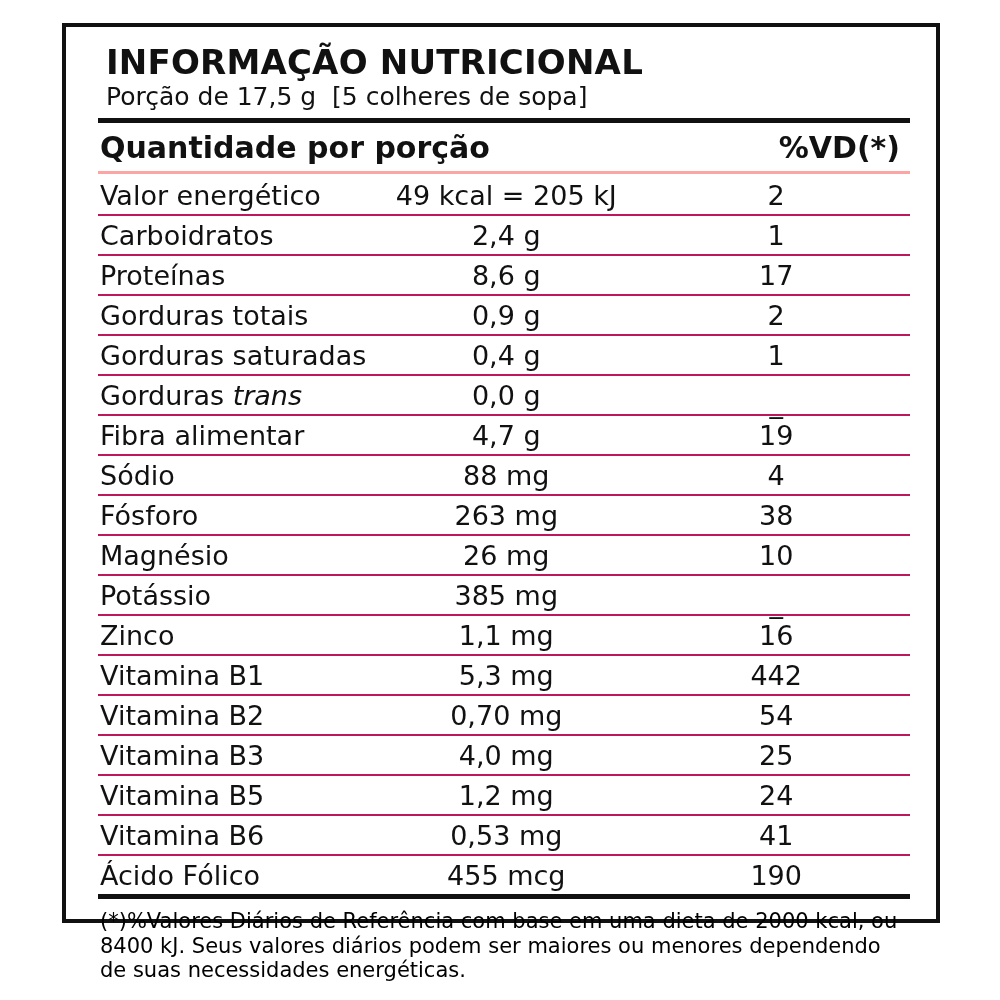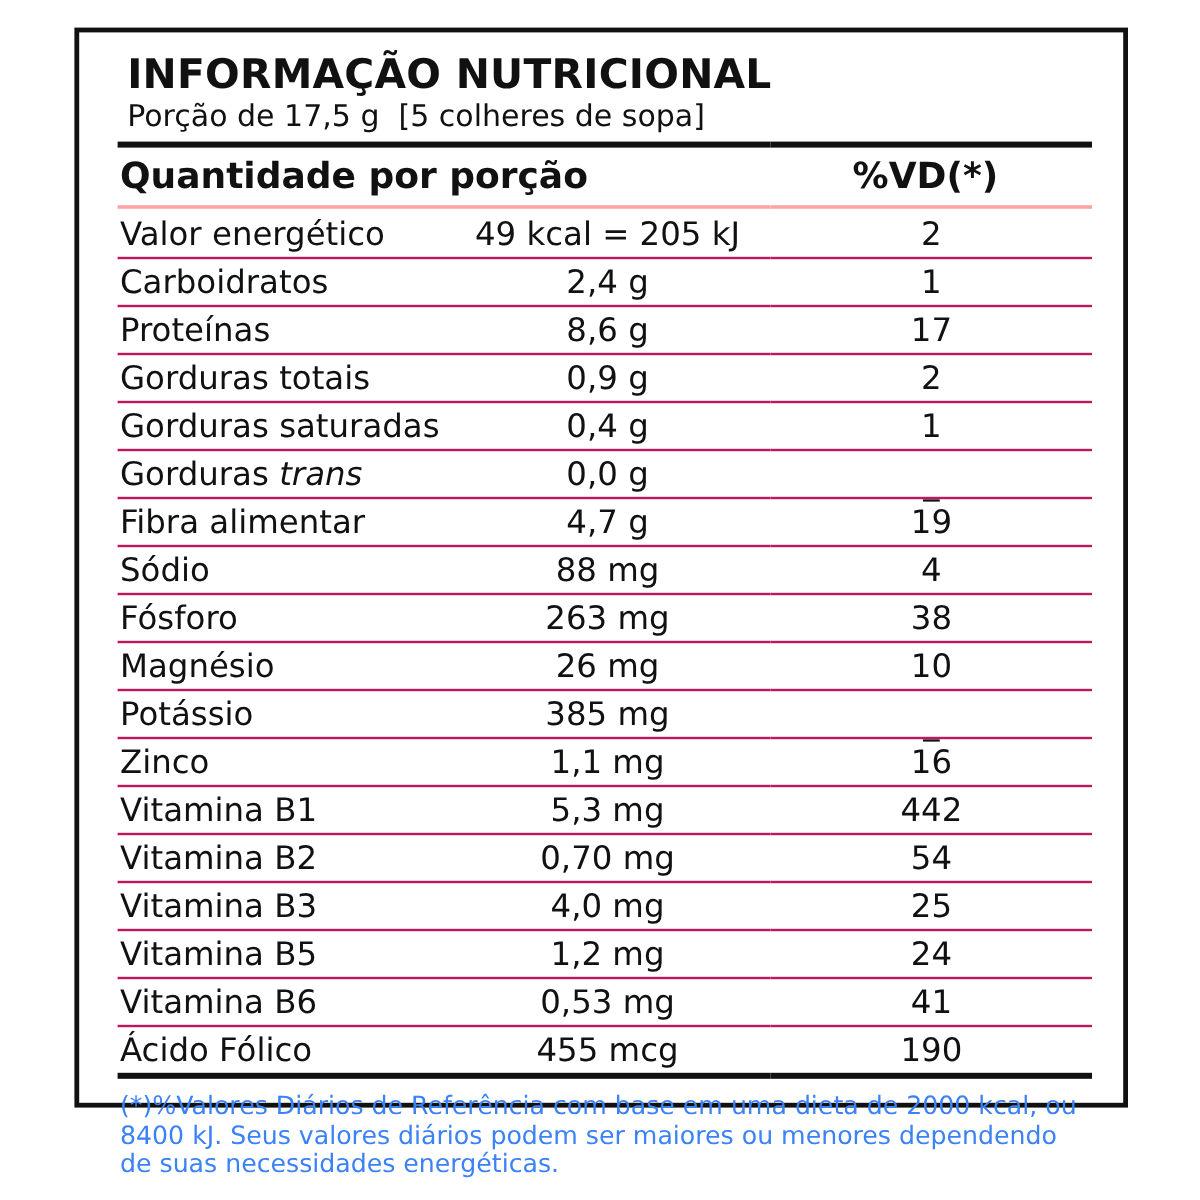--- a/index.html
+++ b/index.html
@@ -86,41 +86,41 @@
   .c-amount {
     width: 290px;
     text-align: center;
   }
   .c-vd {
     width: 166px;
     text-align: center;
   }
 
   .hdr-vd {
-    text-align: center;
+    text-align: right;
     padding-right: 10px !important;
   }
 
   .ital {
     font-style: italic;
   }
 
   .dash {
     display: inline-block;
     position: relative;
     top: 8px;
     font-size: 27px;
   }
 
   .footnote {
     font-size: 21px;
     line-height: 1.17;
     margin: 10px 0 0 16px;
     width: 806px;
-    color: #3b82f6;
+    color: #000000;
   }
 </style>
 </head>
 <body>
 
 <div class="label-wrap">
 
   <div class="title">INFORMAÇÃO NUTRICIONAL</div>
   <div class="portion">Porção de 17,5 g  [5 colheres de sopa]</div>
 

